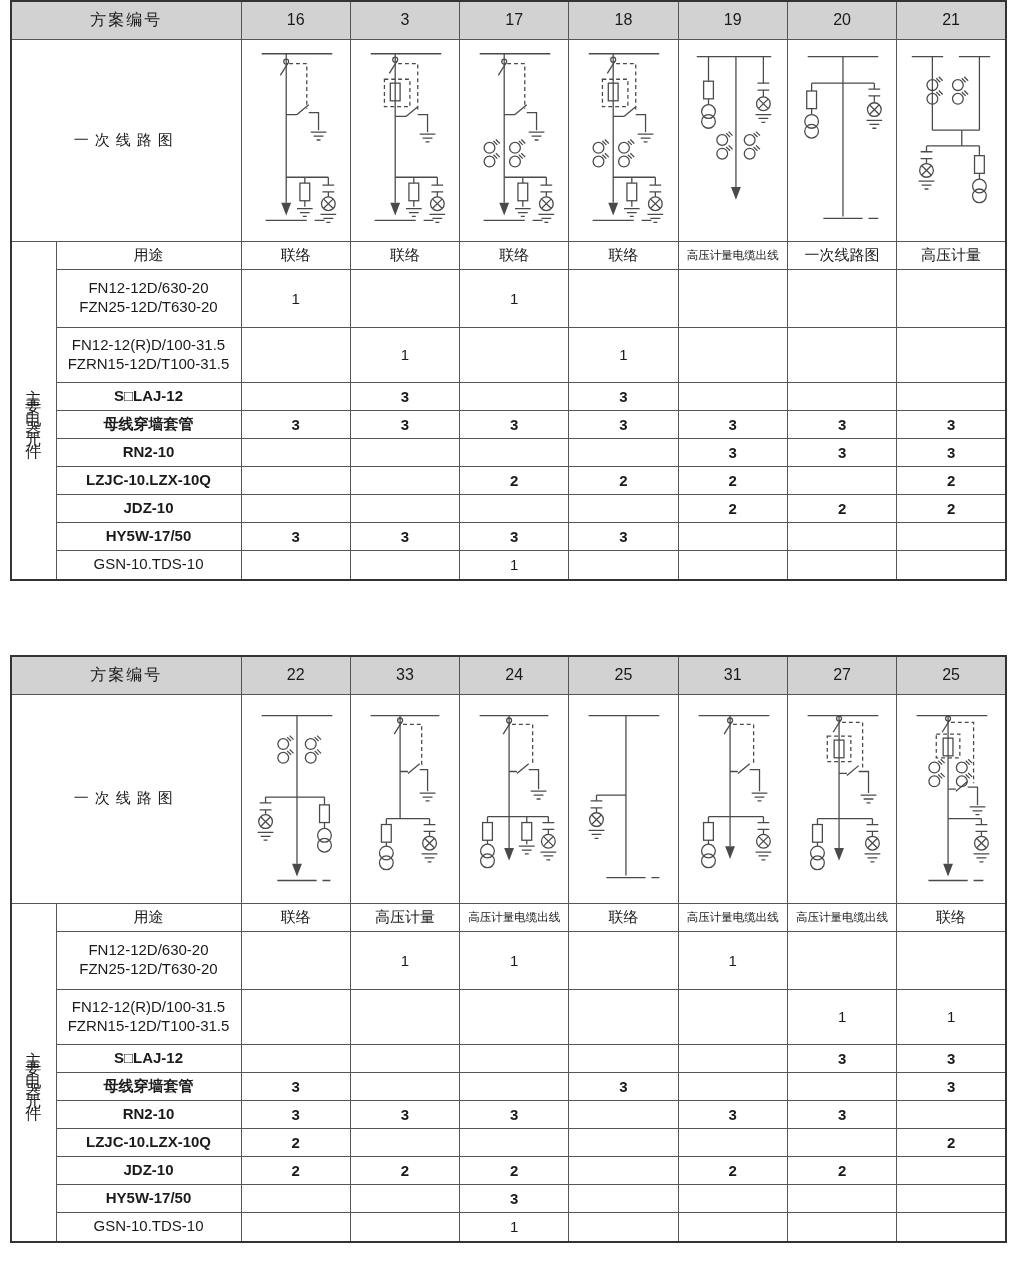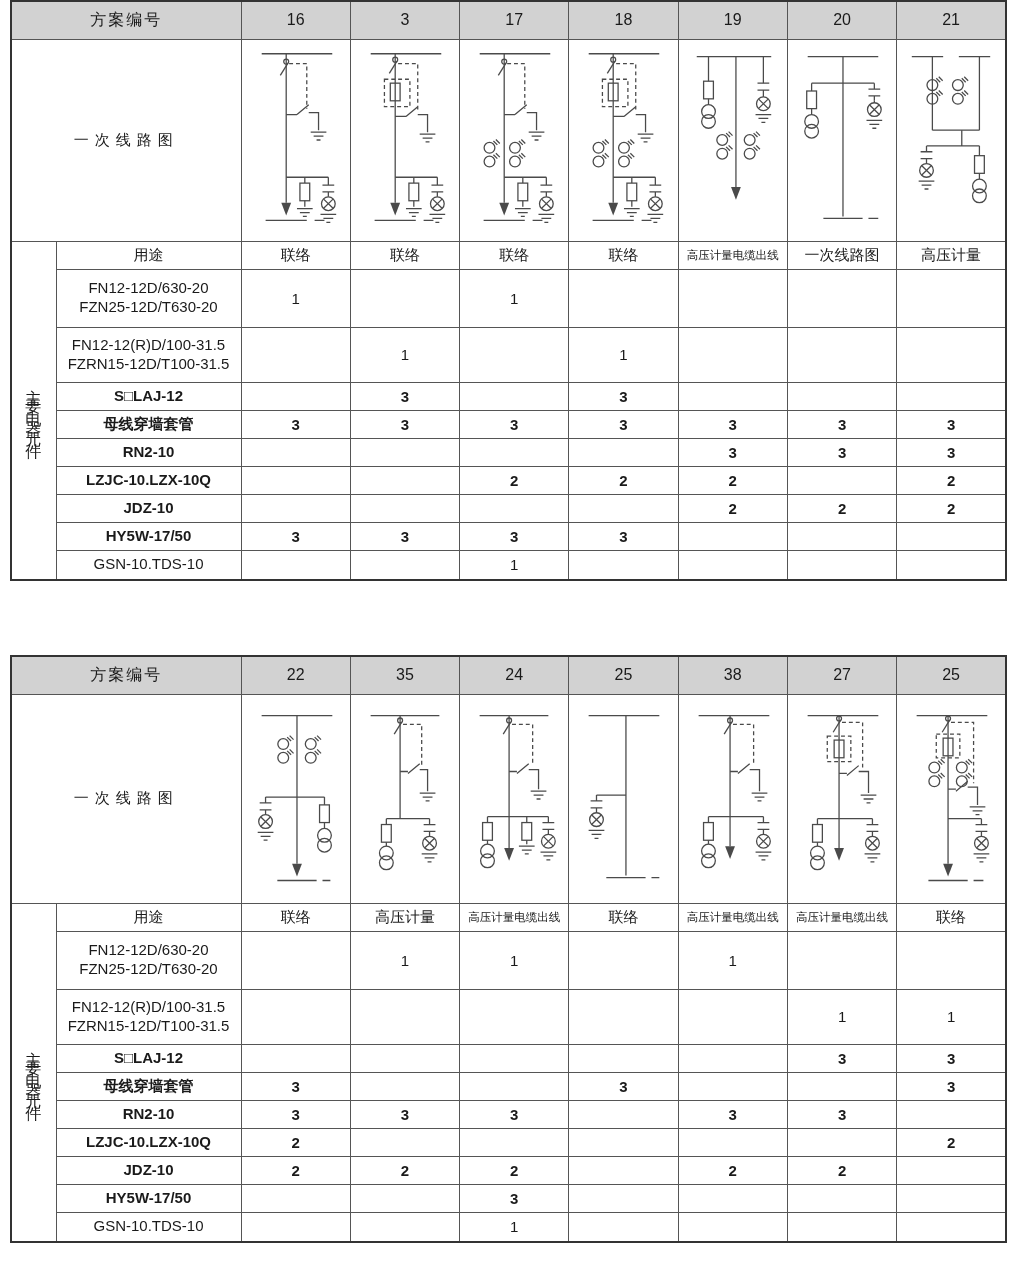--- a/index.html
+++ b/index.html
@@ -386,24 +386,24 @@
         <col>
         <col>
         <col>
         <col>
         <col>
       </colgroup>
     <tbody>
         <tr class="head">
       <td colspan="2" class="hdr-label">方案编号</td>
       <td>22</td>
-      <td>35</td>
+      <td>33</td>
       <td>24</td>
       <td>25</td>
-      <td>38</td>
+      <td>31</td>
       <td>27</td>
       <td>25</td>
     </tr>
     <tr class="diag-row-2">
       <td colspan="2" class="diagram-label">一次线路图</td>
       <td>
         <svg class="dg" width="108" height="200" viewBox="0 0 110 200">
           <path d="M20 15 H92 M56 15 V166"></path>
           <use href="#sc" x="42" y="44"></use>
               <use href="#sc" x="42" y="58"></use>

